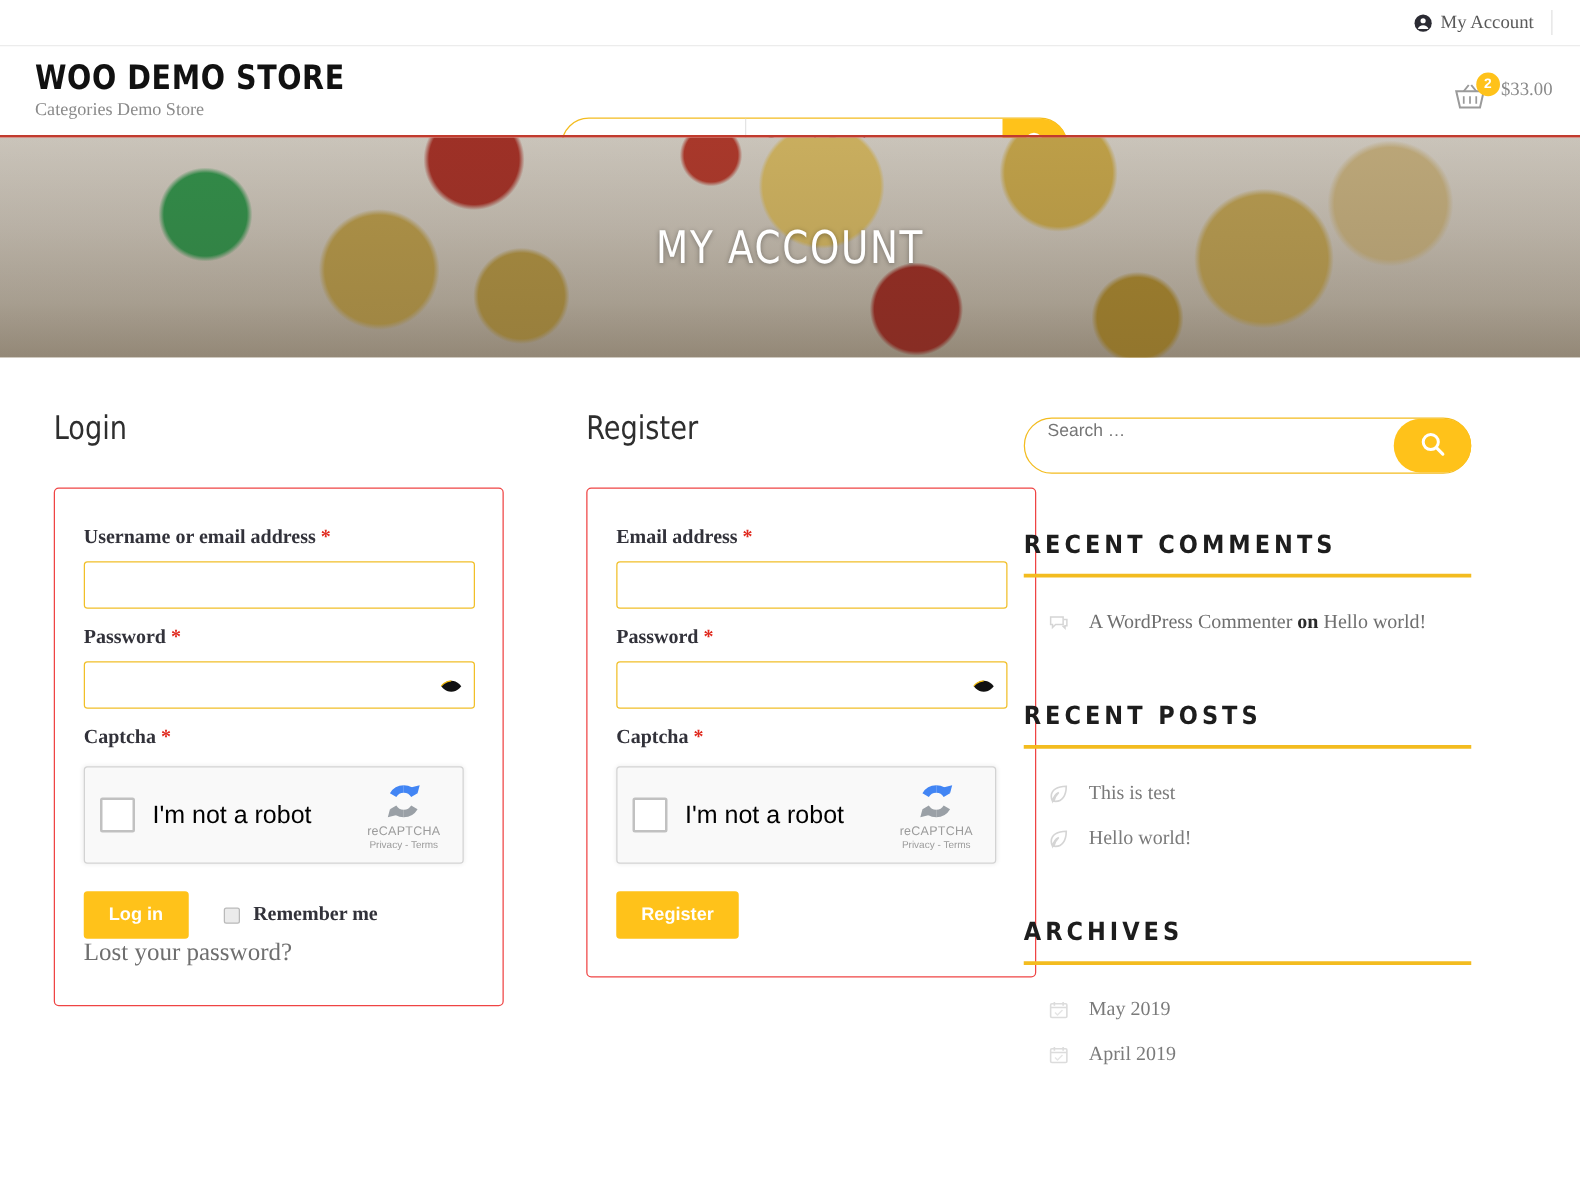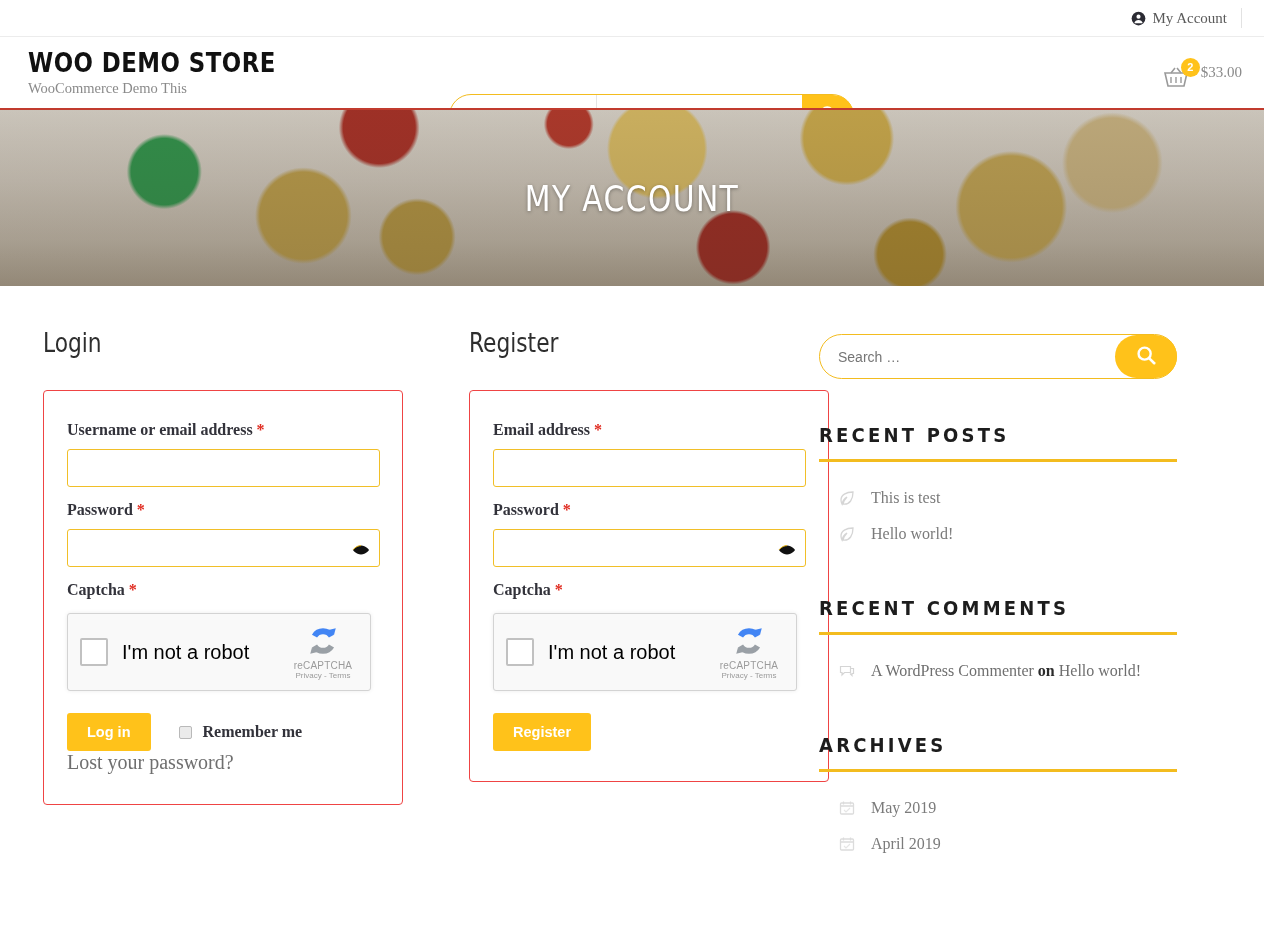--- a/index.html
+++ b/index.html
@@ -210,21 +210,21 @@
   .remember-lbl { font-weight:700; font-size:16px; color:#32323a; margin-left: 11px; }
   .lostpwd {
     display:block; font-size: 20px; color: #6f6f6f;
     text-decoration: none; cursor:pointer;
   }
 
   
   .side-search {
     width: 358px; height: 45px;
     border: 1px solid #f3bc1f; border-radius: 24px;
-    display:flex; align-items:center; background:#fff;
+    display:flex; align-items:flex-start; background:#fff;
     margin-top: 4px;
   }
   .side-search input {
     flex:1; border:0; outline:none; background:transparent;
     font-family:"Liberation Sans", sans-serif; font-size:14px; color:#5d5d5d;
     padding-left: 18px;
   }
   .side-search-btn {
     width: 62px; height: 43px; margin-right:-1px;
     background:#ffc21a; border:0; border-radius: 23px;
@@ -262,21 +262,21 @@
         <path d="M5.2 19.4a7.2 7.2 0 0 1 13.6 0z" fill="#ffffff"></path>
       </svg>
     </span>
     <span>My Account</span>
   </a>
 </div>
 
 <div class="header">
   <div class="brand">
     <div class="brand-title">WOO DEMO STORE</div>
-    <div class="brand-sub">WooCommerce Demo This</div>
+    <div class="brand-sub">Categories Demo Store</div>
   </div>
 
   <div class="searchwrap">
     <div class="cat-select">
       <span>All Categories</span>
       <span>
         <svg class="chev" viewBox="0 0 14 8">
             <path d="M1 1l6 6 6-6" fill="none" stroke="#c9c9c9" stroke-width="1.6"></path>
           </svg>
       </span>
@@ -429,56 +429,56 @@
         <span>
           <svg width="22" height="22" viewBox="0 0 24 24">
             <circle cx="10.5" cy="10.5" r="6.6" fill="none" stroke="#fff" stroke-width="2.6"></circle>
             <line x1="15.6" y1="15.6" x2="21" y2="21" stroke="#fff" stroke-width="2.8" stroke-linecap="round"></line>
           </svg>
         </span>
       </button>
     </div>
 
     <div class="widget">
-      <h3 class="widget-title">RECENT POSTS</h3>
-      <ul>
-        <li>
-          <span>
-            <svg class="wico" viewBox="0 0 16 16">
-                <path d="M14 2C7 2 2 5 2 10c0 2 1 4 1 4s1-5 5-7c-3 3-4 7-4 7 7 1 10-5 10-12z" fill="none" stroke="#d5d5d5" stroke-width="1.3"></path>
-              </svg>
-          </span>
-          <a class="wlink">This is test</a>
-        </li>
-        <li>
-          <span>
-            <svg class="wico" viewBox="0 0 16 16">
-                <path d="M14 2C7 2 2 5 2 10c0 2 1 4 1 4s1-5 5-7c-3 3-4 7-4 7 7 1 10-5 10-12z" fill="none" stroke="#d5d5d5" stroke-width="1.3"></path>
-              </svg>
-          </span>
-          <a class="wlink">Hello world!</a>
-        </li>
-      </ul>
-    </div>
-
-    <div class="widget">
       <h3 class="widget-title">RECENT COMMENTS</h3>
       <ul>
         <li>
           <span>
             <svg class="wico" viewBox="0 0 16 16">
               <path d="M1.5 3.5h10v6h-6l-2.5 2.5v-2.5h-1.5z" fill="none" stroke="#d5d5d5" stroke-width="1.2"></path>
               <path d="M12 5.5h2.5v5h-1.5v2l-2-2" fill="none" stroke="#d5d5d5" stroke-width="1.2"></path>
             </svg>
           </span>
           <span>
             <a class="cmt-author">A WordPress Commenter</a>
             <span class="cmt-on">on</span>
             <a class="cmt-post">Hello world!</a>
           </span>
+        </li>
+      </ul>
+    </div>
+
+    <div class="widget">
+      <h3 class="widget-title">RECENT POSTS</h3>
+      <ul>
+        <li>
+          <span>
+            <svg class="wico" viewBox="0 0 16 16">
+                <path d="M14 2C7 2 2 5 2 10c0 2 1 4 1 4s1-5 5-7c-3 3-4 7-4 7 7 1 10-5 10-12z" fill="none" stroke="#d5d5d5" stroke-width="1.3"></path>
+              </svg>
+          </span>
+          <a class="wlink">This is test</a>
+        </li>
+        <li>
+          <span>
+            <svg class="wico" viewBox="0 0 16 16">
+                <path d="M14 2C7 2 2 5 2 10c0 2 1 4 1 4s1-5 5-7c-3 3-4 7-4 7 7 1 10-5 10-12z" fill="none" stroke="#d5d5d5" stroke-width="1.3"></path>
+              </svg>
+          </span>
+          <a class="wlink">Hello world!</a>
         </li>
       </ul>
     </div>
 
     <div class="widget">
       <h3 class="widget-title">ARCHIVES</h3>
       <ul>
         <li>
           <span>
             <svg class="wico" viewBox="0 0 16 16">

